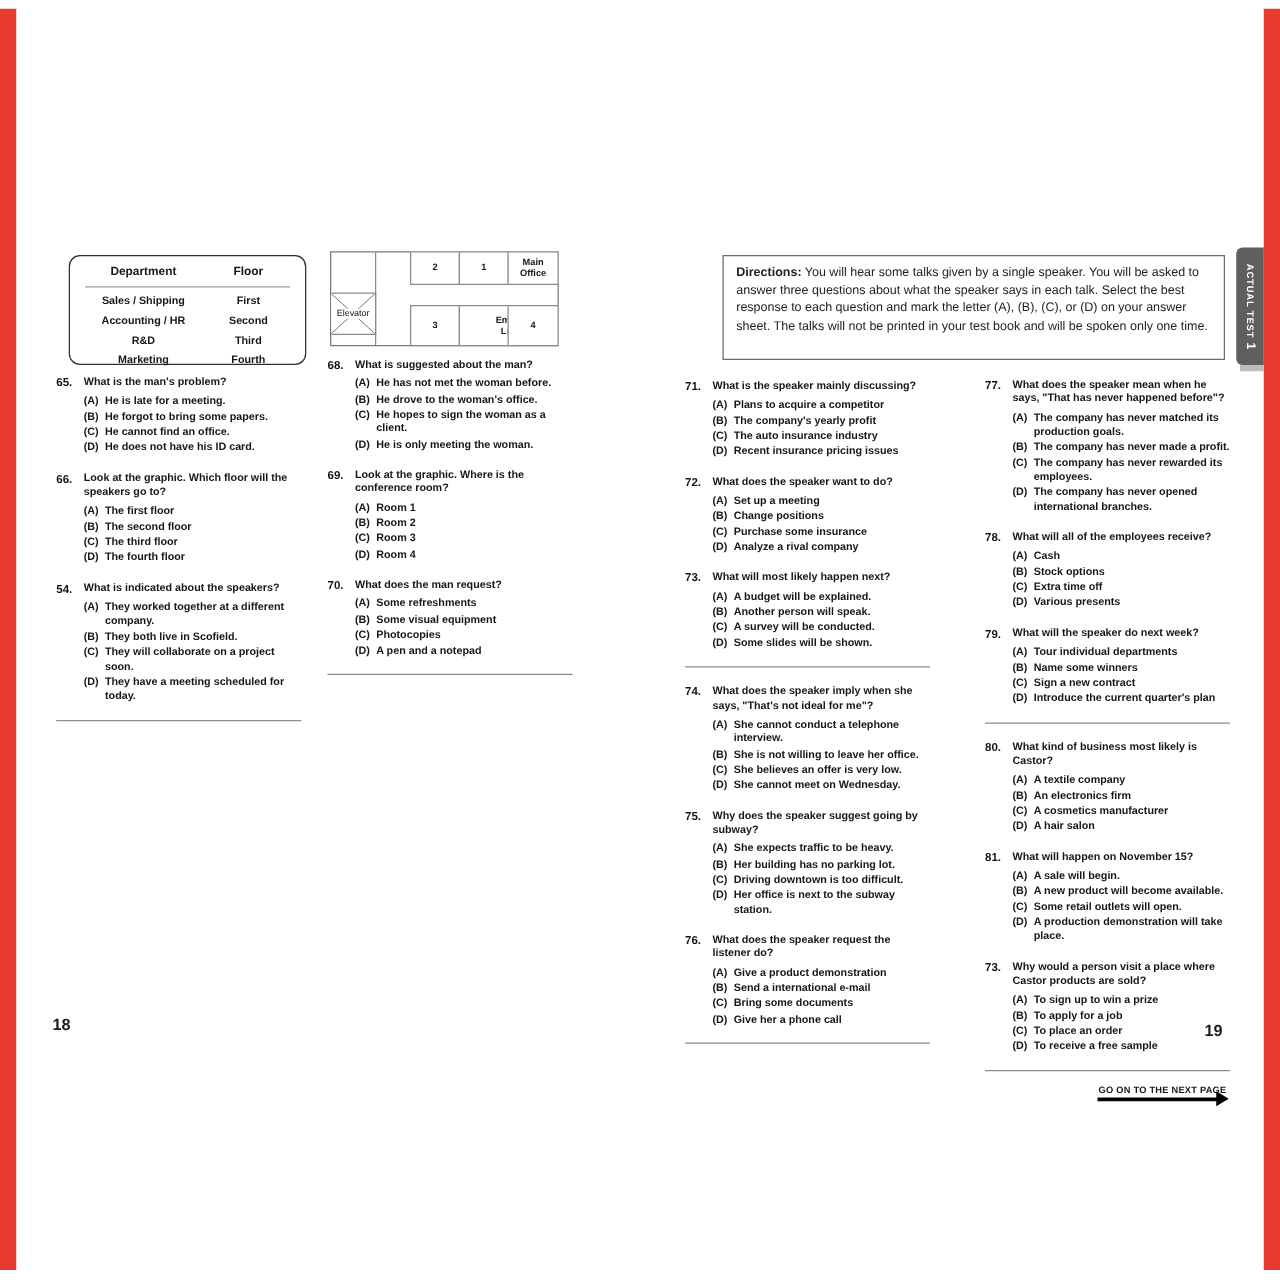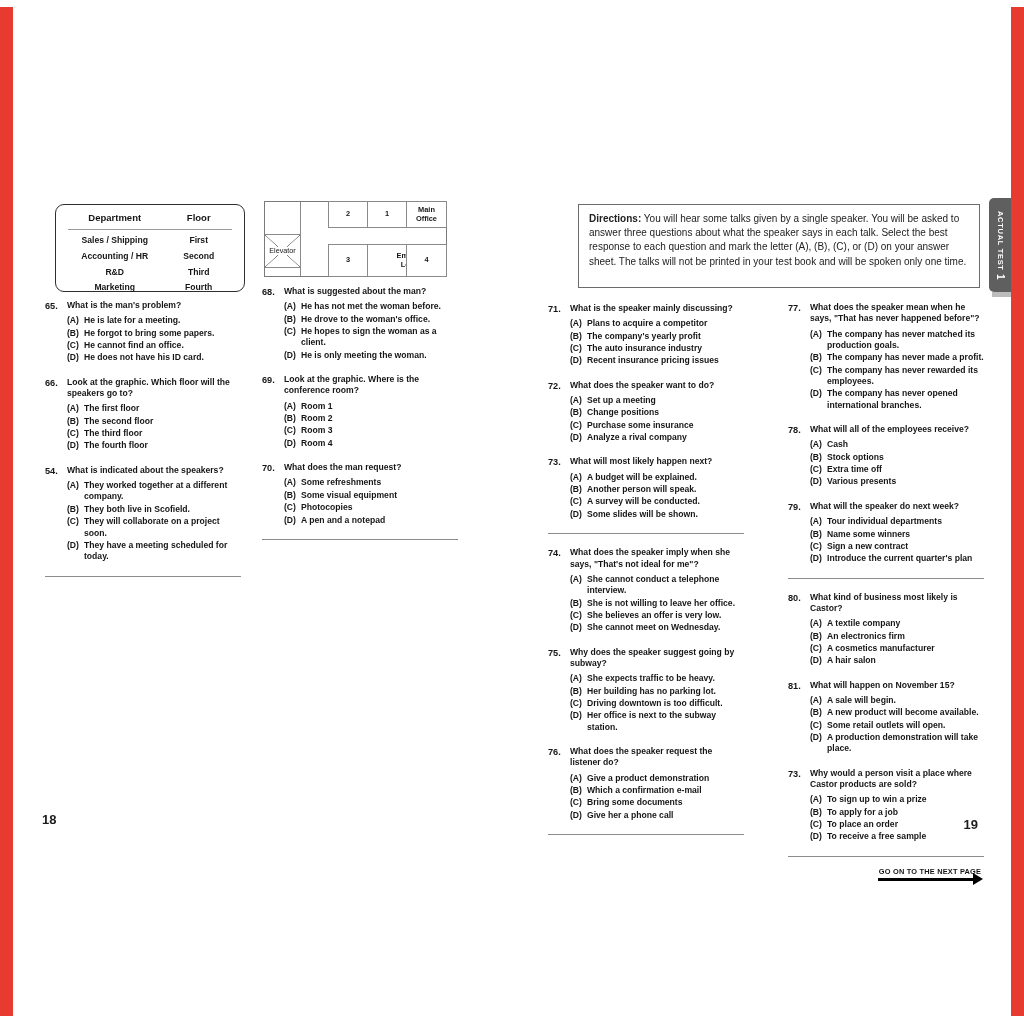--- a/index.html
+++ b/index.html
@@ -400,21 +400,21 @@
     <div class="q-num">76.</div>
     <div class="q-body">
       <div class="q-stem">What does the speaker request the listener do?</div>
       <div class="q-opts">
               <div class="opt">
     <span class="opt-k">(A)</span>
     <span class="opt-t">Give a product demonstration</span>
   </div>
               <div class="opt">
     <span class="opt-k">(B)</span>
-    <span class="opt-t">Which a confirmation e-mail</span>
+    <span class="opt-t">Send a international e-mail</span>
   </div>
               <div class="opt">
     <span class="opt-k">(C)</span>
     <span class="opt-t">Bring some documents</span>
   </div>
               <div class="opt">
     <span class="opt-k">(D)</span>
     <span class="opt-t">Give her a phone call</span>
   </div>
             </div>

